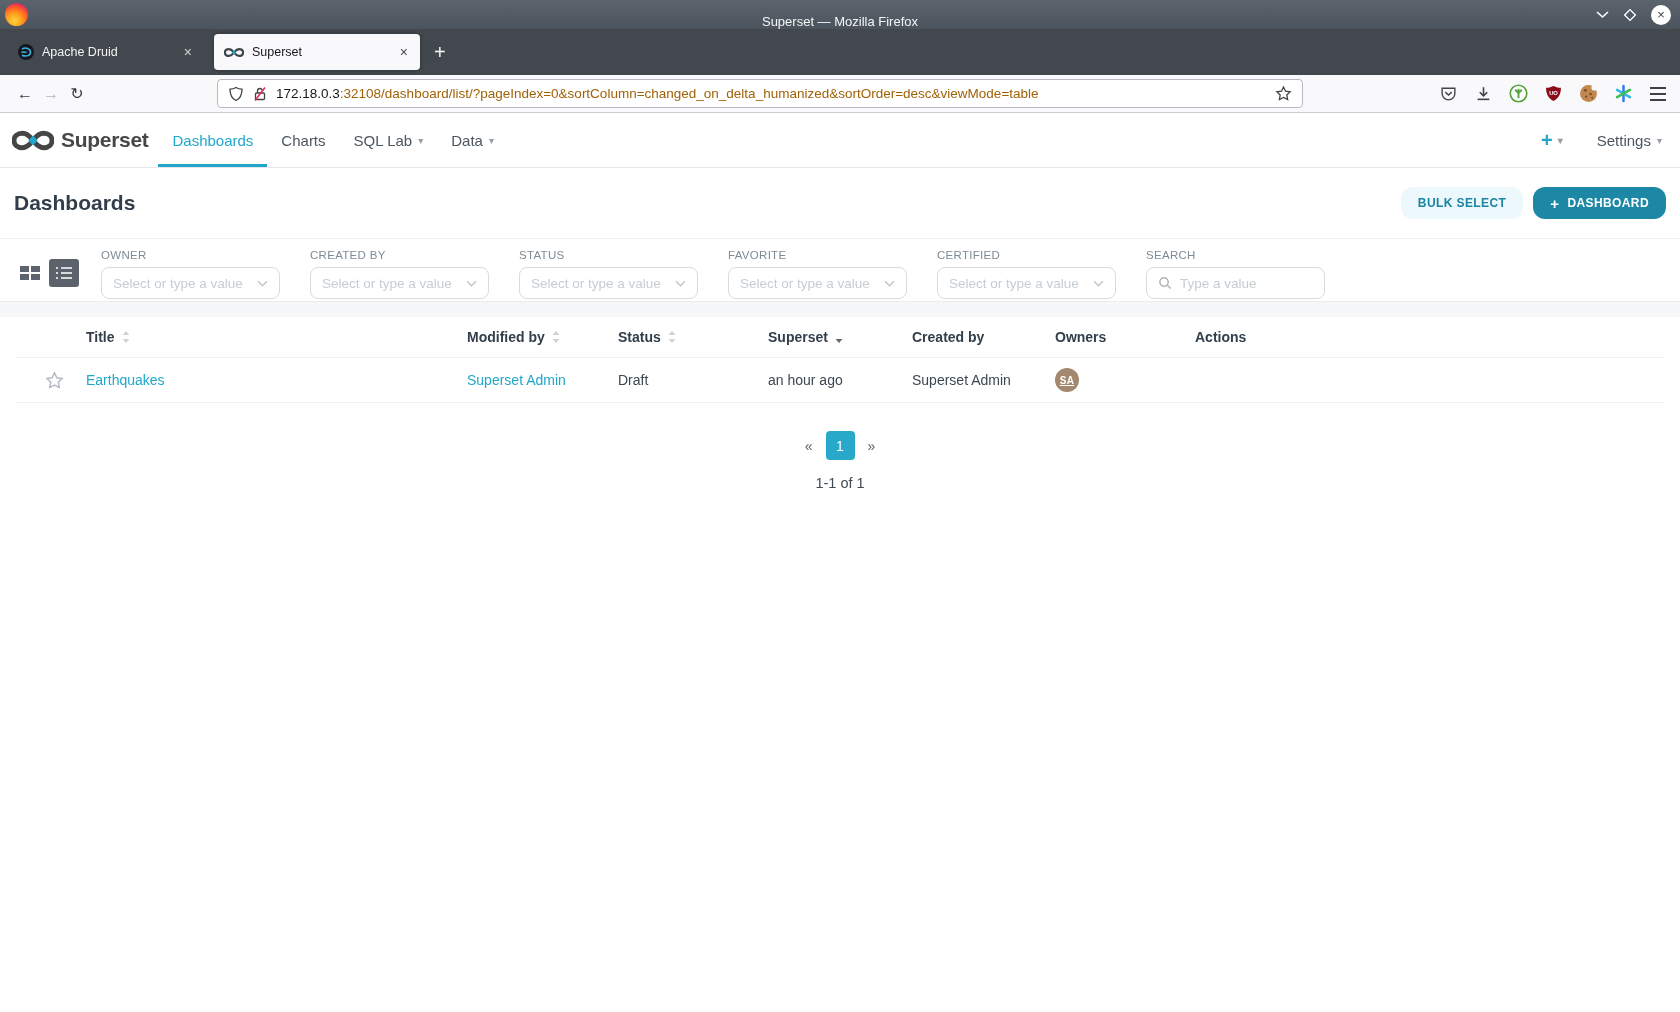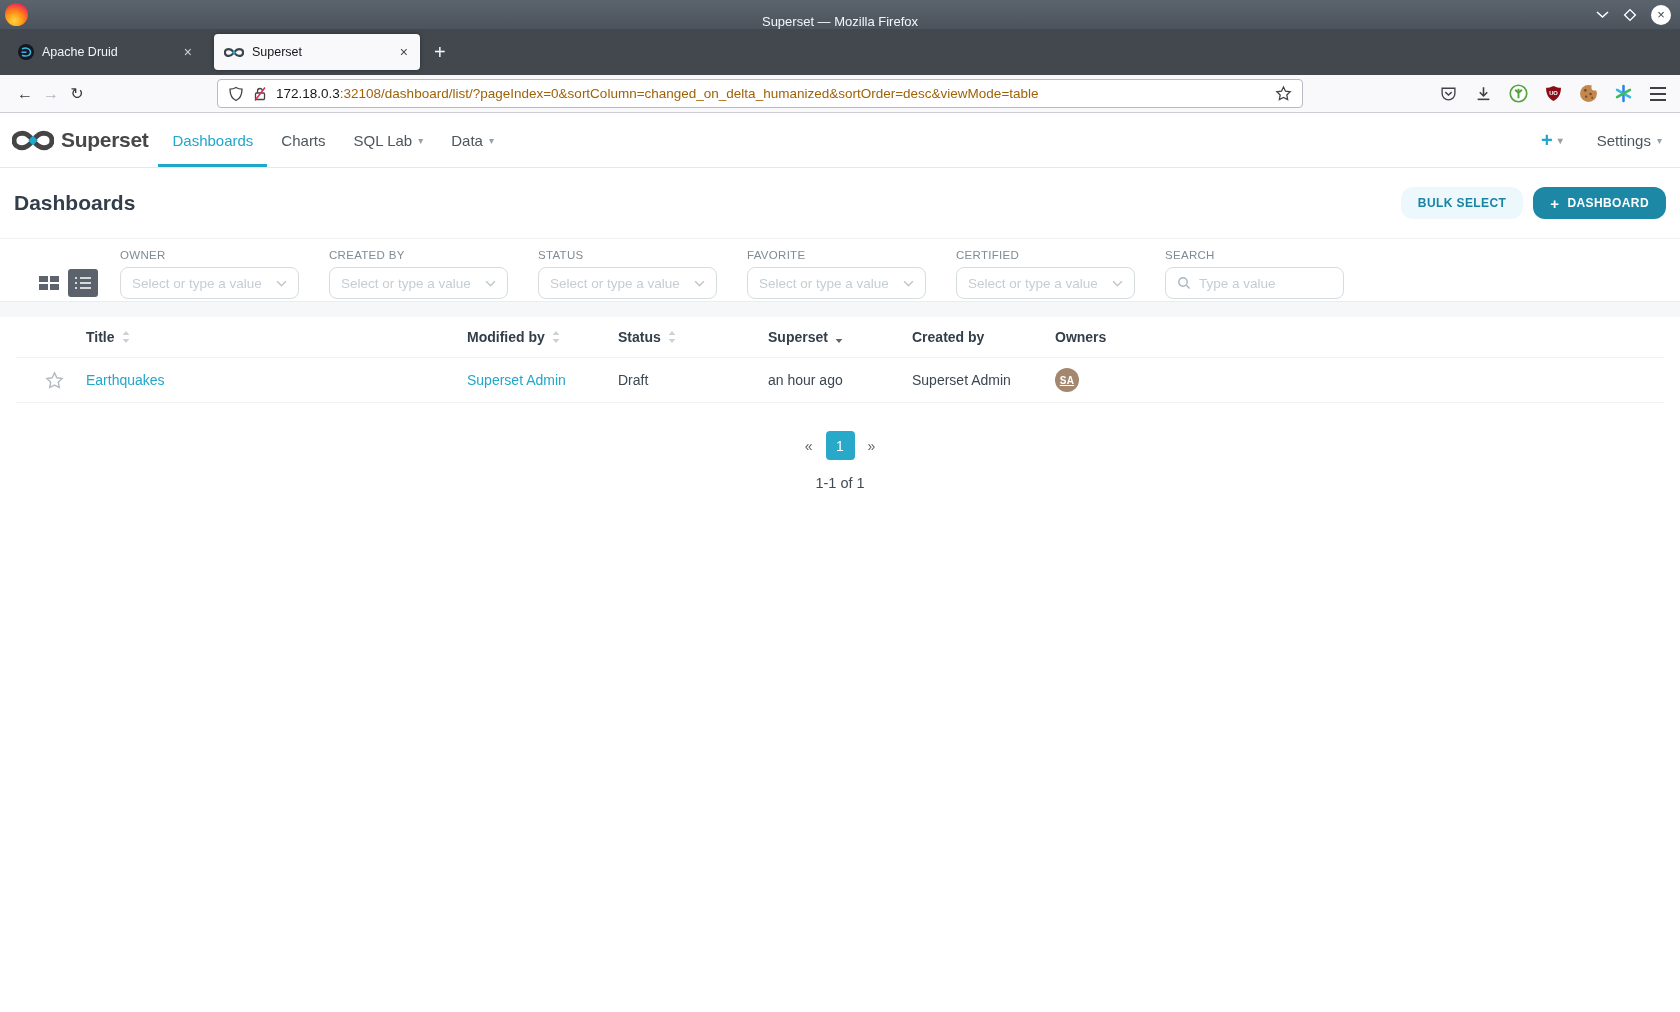--- a/index.html
+++ b/index.html
@@ -56,21 +56,21 @@
   .page-header { height:71px; display:flex; align-items:center; padding:0 14px; border-bottom:1px solid #f0f0f0; }
   .page-title { font-size:21px; font-weight:600; color:#323e4a; }
   .header-actions { margin-left:auto; display:flex; gap:10px; }
   .btn { height:32px; border-radius:12px; font-size:12px; font-weight:700; letter-spacing:.4px;
     display:flex; align-items:center; padding:0 17px; border:none; }
   .btn-light { background:#ecf8fb; color:#1a85a3; }
   .btn-primary { background:#1d88a6; color:#fff; gap:8px; }
   .btn-plus { font-size:15px; font-weight:700; line-height:1; }
 
   
-  .filter-section { display:flex; align-items:flex-end; padding:10px 0 2px 39px; }
+  .filter-section { display:flex; padding:10px 0 2px 20px; }
   .view-toggles { display:flex; align-items:center; gap:9px; margin-bottom:2px; }
   .list-btn { width:30px; height:28px; background:#5b626b; border-radius:3px; display:flex; align-items:center; justify-content:center; }
   .filters { display:flex; margin-left:22px; gap:30px; }
   .filter { width:179px; }
   .filter-label { font-size:11.5px; color:#7f8b95; letter-spacing:.3px; margin-bottom:6px; }
   .select { height:32px; border:1px solid #d7dcdf; border-radius:8px; background:#fff;
     display:flex; align-items:center; justify-content:space-between; padding:0 11px; gap:6px; }
   .select-placeholder { color:#c6cdd2; font-size:13.5px; white-space:nowrap; overflow:hidden; }
   .search-box { justify-content:flex-start; }
   .search-box input { border:none; outline:none; flex:1; width:100%; font-size:13.5px; color:#3b4753;
@@ -375,20 +375,23 @@
       <svg width="8" height="12" viewBox="0 0 8 12">
           <path d="M4 12 L7.4 8 H0.6 Z" fill="#5b6770"></path>
         </svg>
     </div>
     <div class="th">
       <span>Created by</span>
     </div>
     <div class="th">
       <span>Owners</span>
     </div>
+    <div class="th">
+      <span>Actions</span>
+    </div>
   </div>
 
   <div class="trow">
     <div class="row-star">
       <svg width="19" height="19" viewBox="0 0 16 16">
           <path d="M8 1.6 L10 5.7 L14.4 6.3 L11.2 9.4 L12 13.9 L8 11.8 L4 13.9 L4.8 9.4 L1.6 6.3 L6 5.7 Z" fill="none" stroke="#b4bac0" stroke-width="1.2"></path>
         </svg>
     </div>
     <div><span class="cell-link">Earthquakes</span></div>
     <div><span class="cell-link">Superset Admin</span></div>

